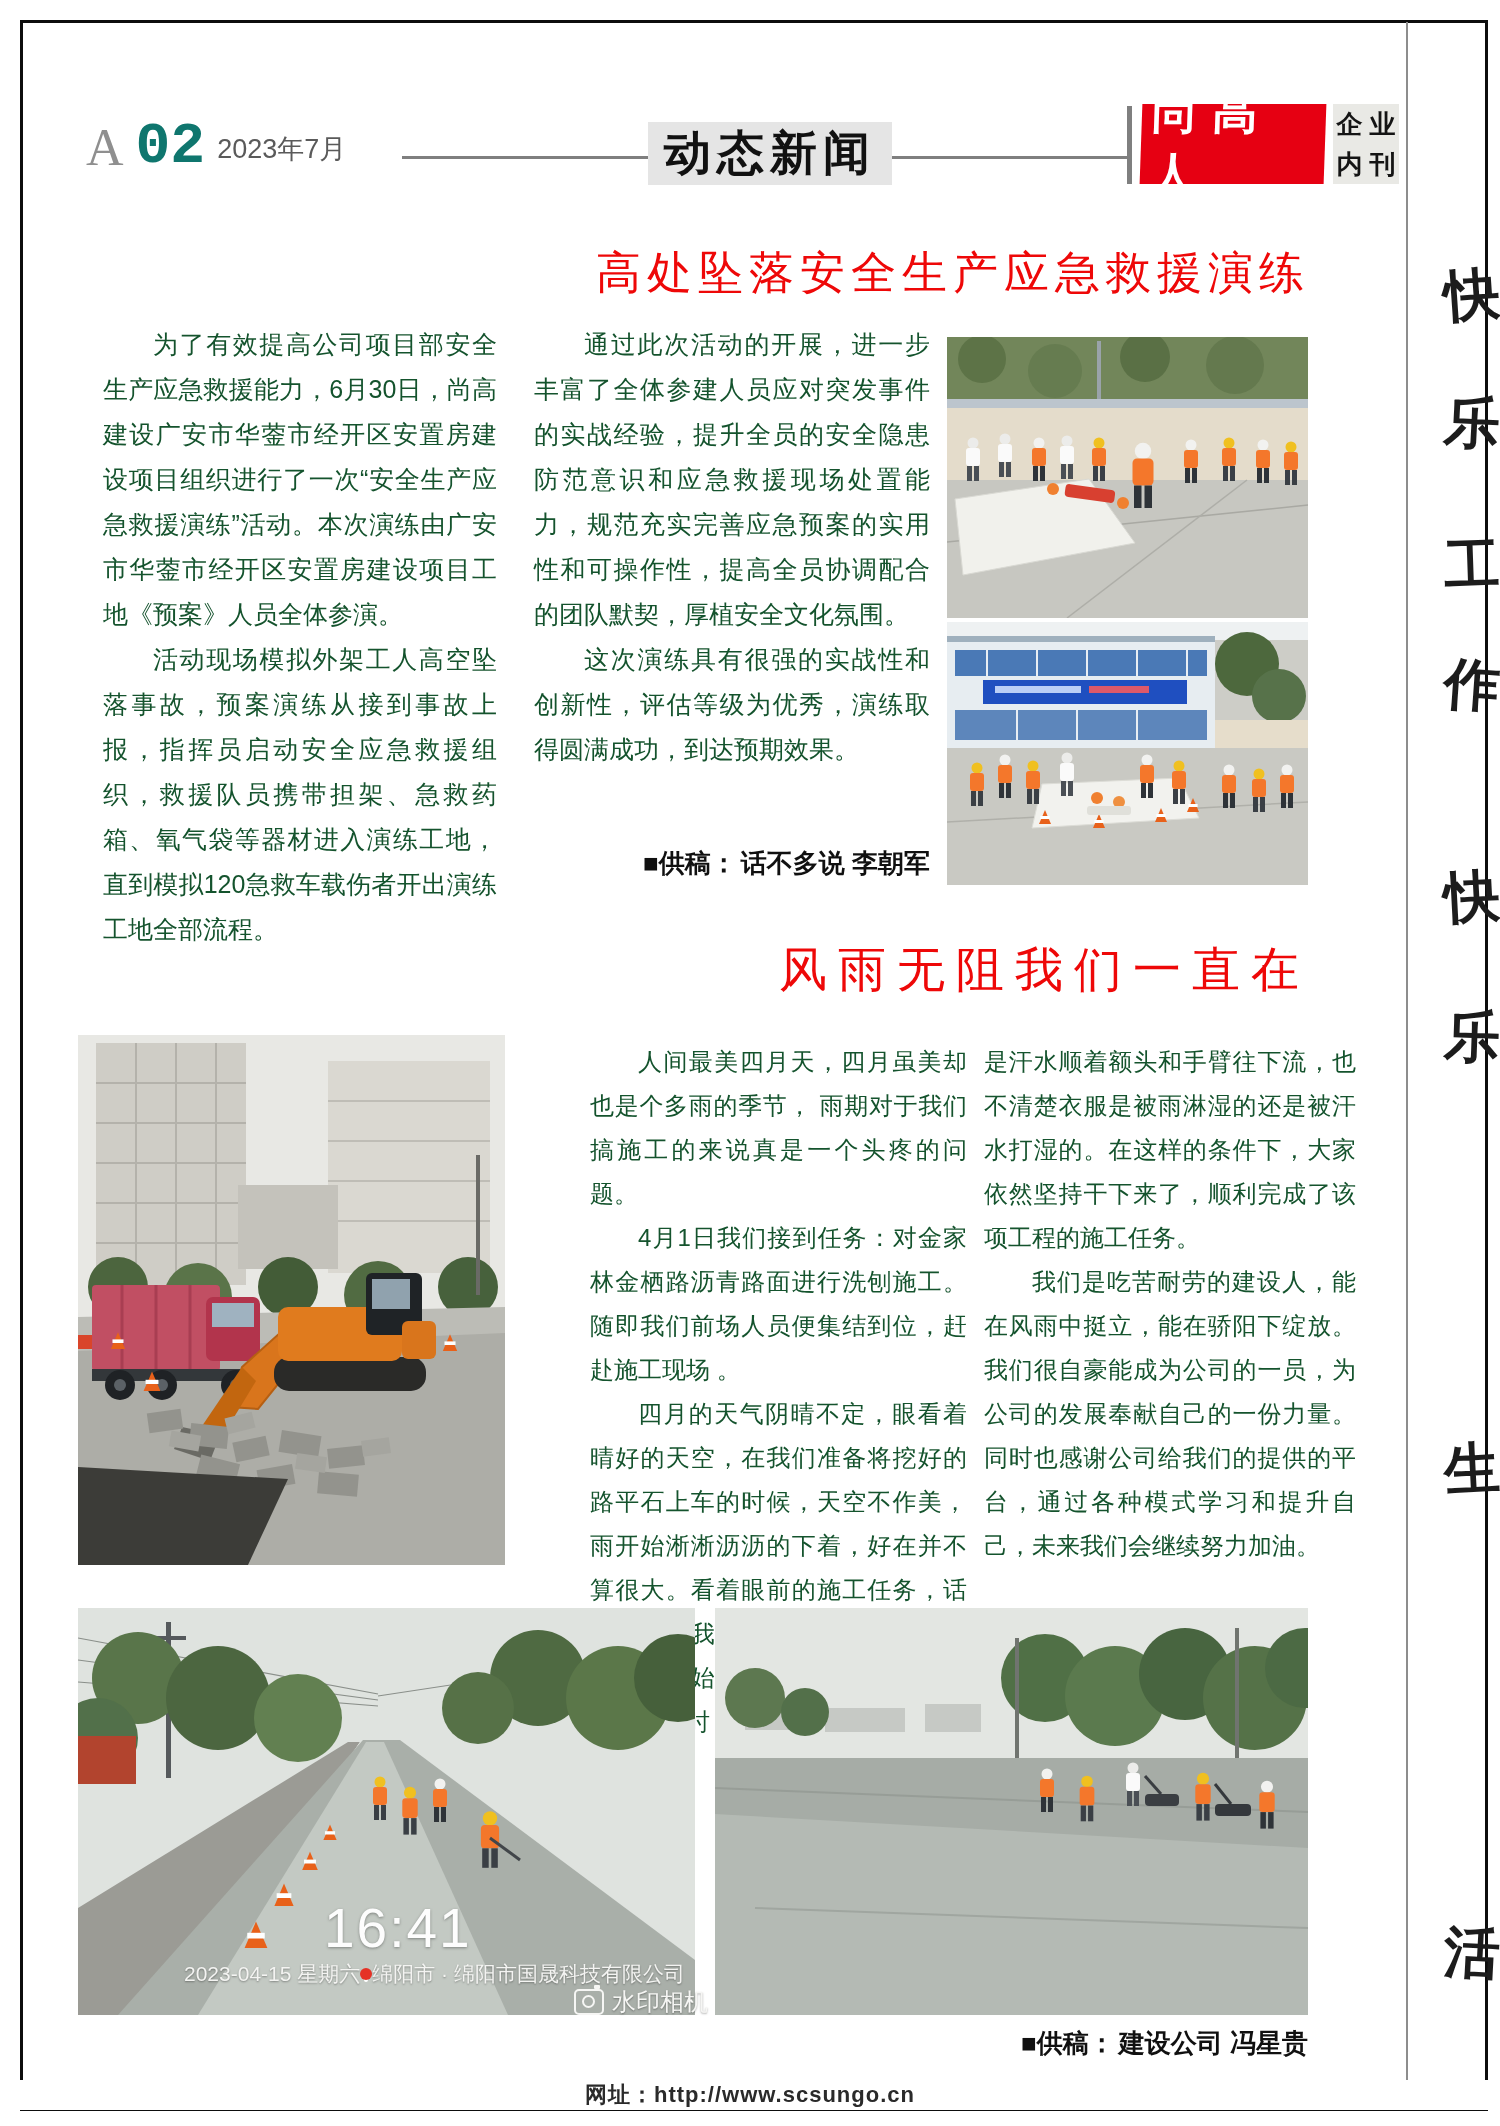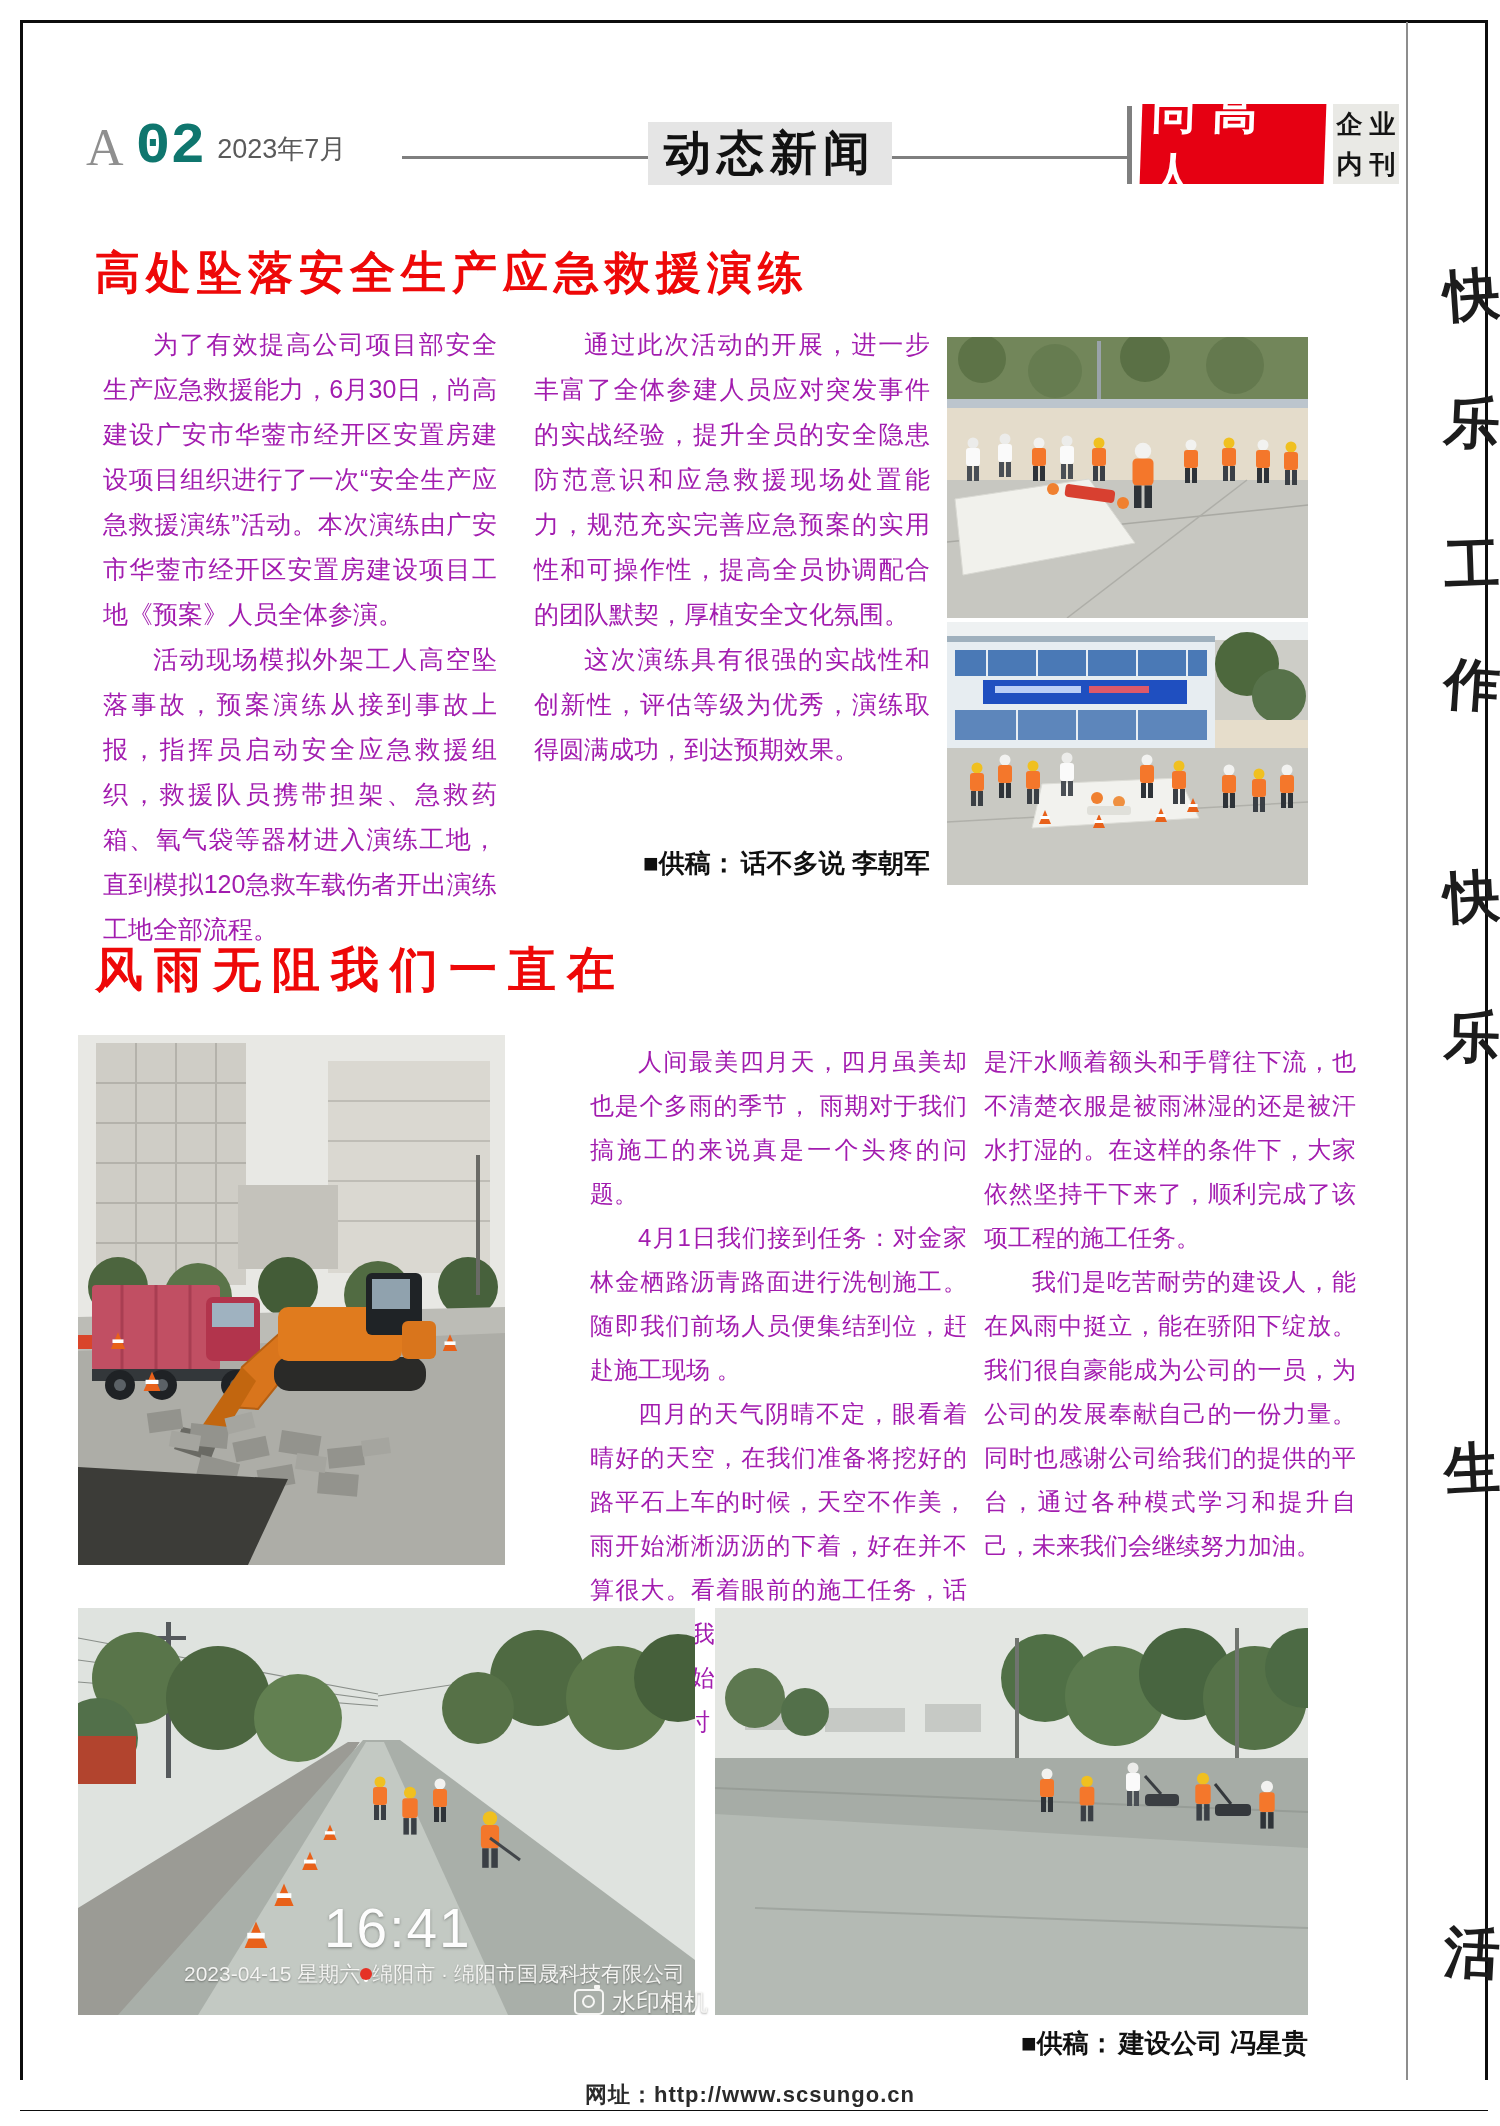--- a/index.html
+++ b/index.html
@@ -18,25 +18,25 @@
   .section-title{left:648px;top:122px;padding:0 16px;background:#e5e5e5;z-index:3;
      font-family:"Liberation Serif",serif;font-weight:bold;font-size:47px;letter-spacing:6px;color:#111;}
   .vbar{left:1127px;top:106px;width:5px;height:78px;background:#7f7f7f;}
   .masthead{left:1141px;top:104px;width:184px;height:80px;display:flex;align-items:center;justify-content:center;
      color:#fff;font-family:"DejaVu Serif",serif;font-weight:bold;font-size:46px;letter-spacing:14px;
      padding-left:10px;box-sizing:border-box;transform:skewX(-2deg);}
   .masthead-sub{left:1333px;top:104px;width:66px;height:80px;background:#e9e9e5;display:grid;
      grid-template-columns:1fr 1fr;align-items:center;justify-items:center;
      font-family:"DejaVu Serif",serif;font-weight:bold;font-size:26px;color:#141414;}
   
-  .headline{left:95px;width:1215px;text-align:left;font-weight:bold;color:#ee0808;}
+  .headline{left:95px;width:1215px;text-align:right;font-weight:normal;color:#ee0808;}
   .h1a{top:243px;font-size:45px;letter-spacing:6px;}
   .h2a{top:938px;font-size:48px;letter-spacing:11px;}
   
-  .col{font-size:25px;line-height:45px;text-align:justify;color:#a21caf;}
+  .col{font-size:25px;line-height:45px;text-align:justify;color:#14532d;}
   .col p{margin:0;text-indent:2em;}
   .col p.noindent{text-indent:0;}
   .col2size{font-size:24px;line-height:44px;margin-left:48px;}
   .c-a1-1{left:103px;top:322px;width:394px;}
   .c-a1-2{left:534px;top:322px;width:396px;}
   .c-a2-1{left:542px;top:1040px;width:377px;}
   .c-a2-2{left:936px;top:1040px;width:372px;}
   .byline{font-size:26px;font-weight:bold;color:#101010;text-align:right;}
   .byline .pre{font-weight:600;}
   .byline .name{font-weight:800;margin-left:4px;}

